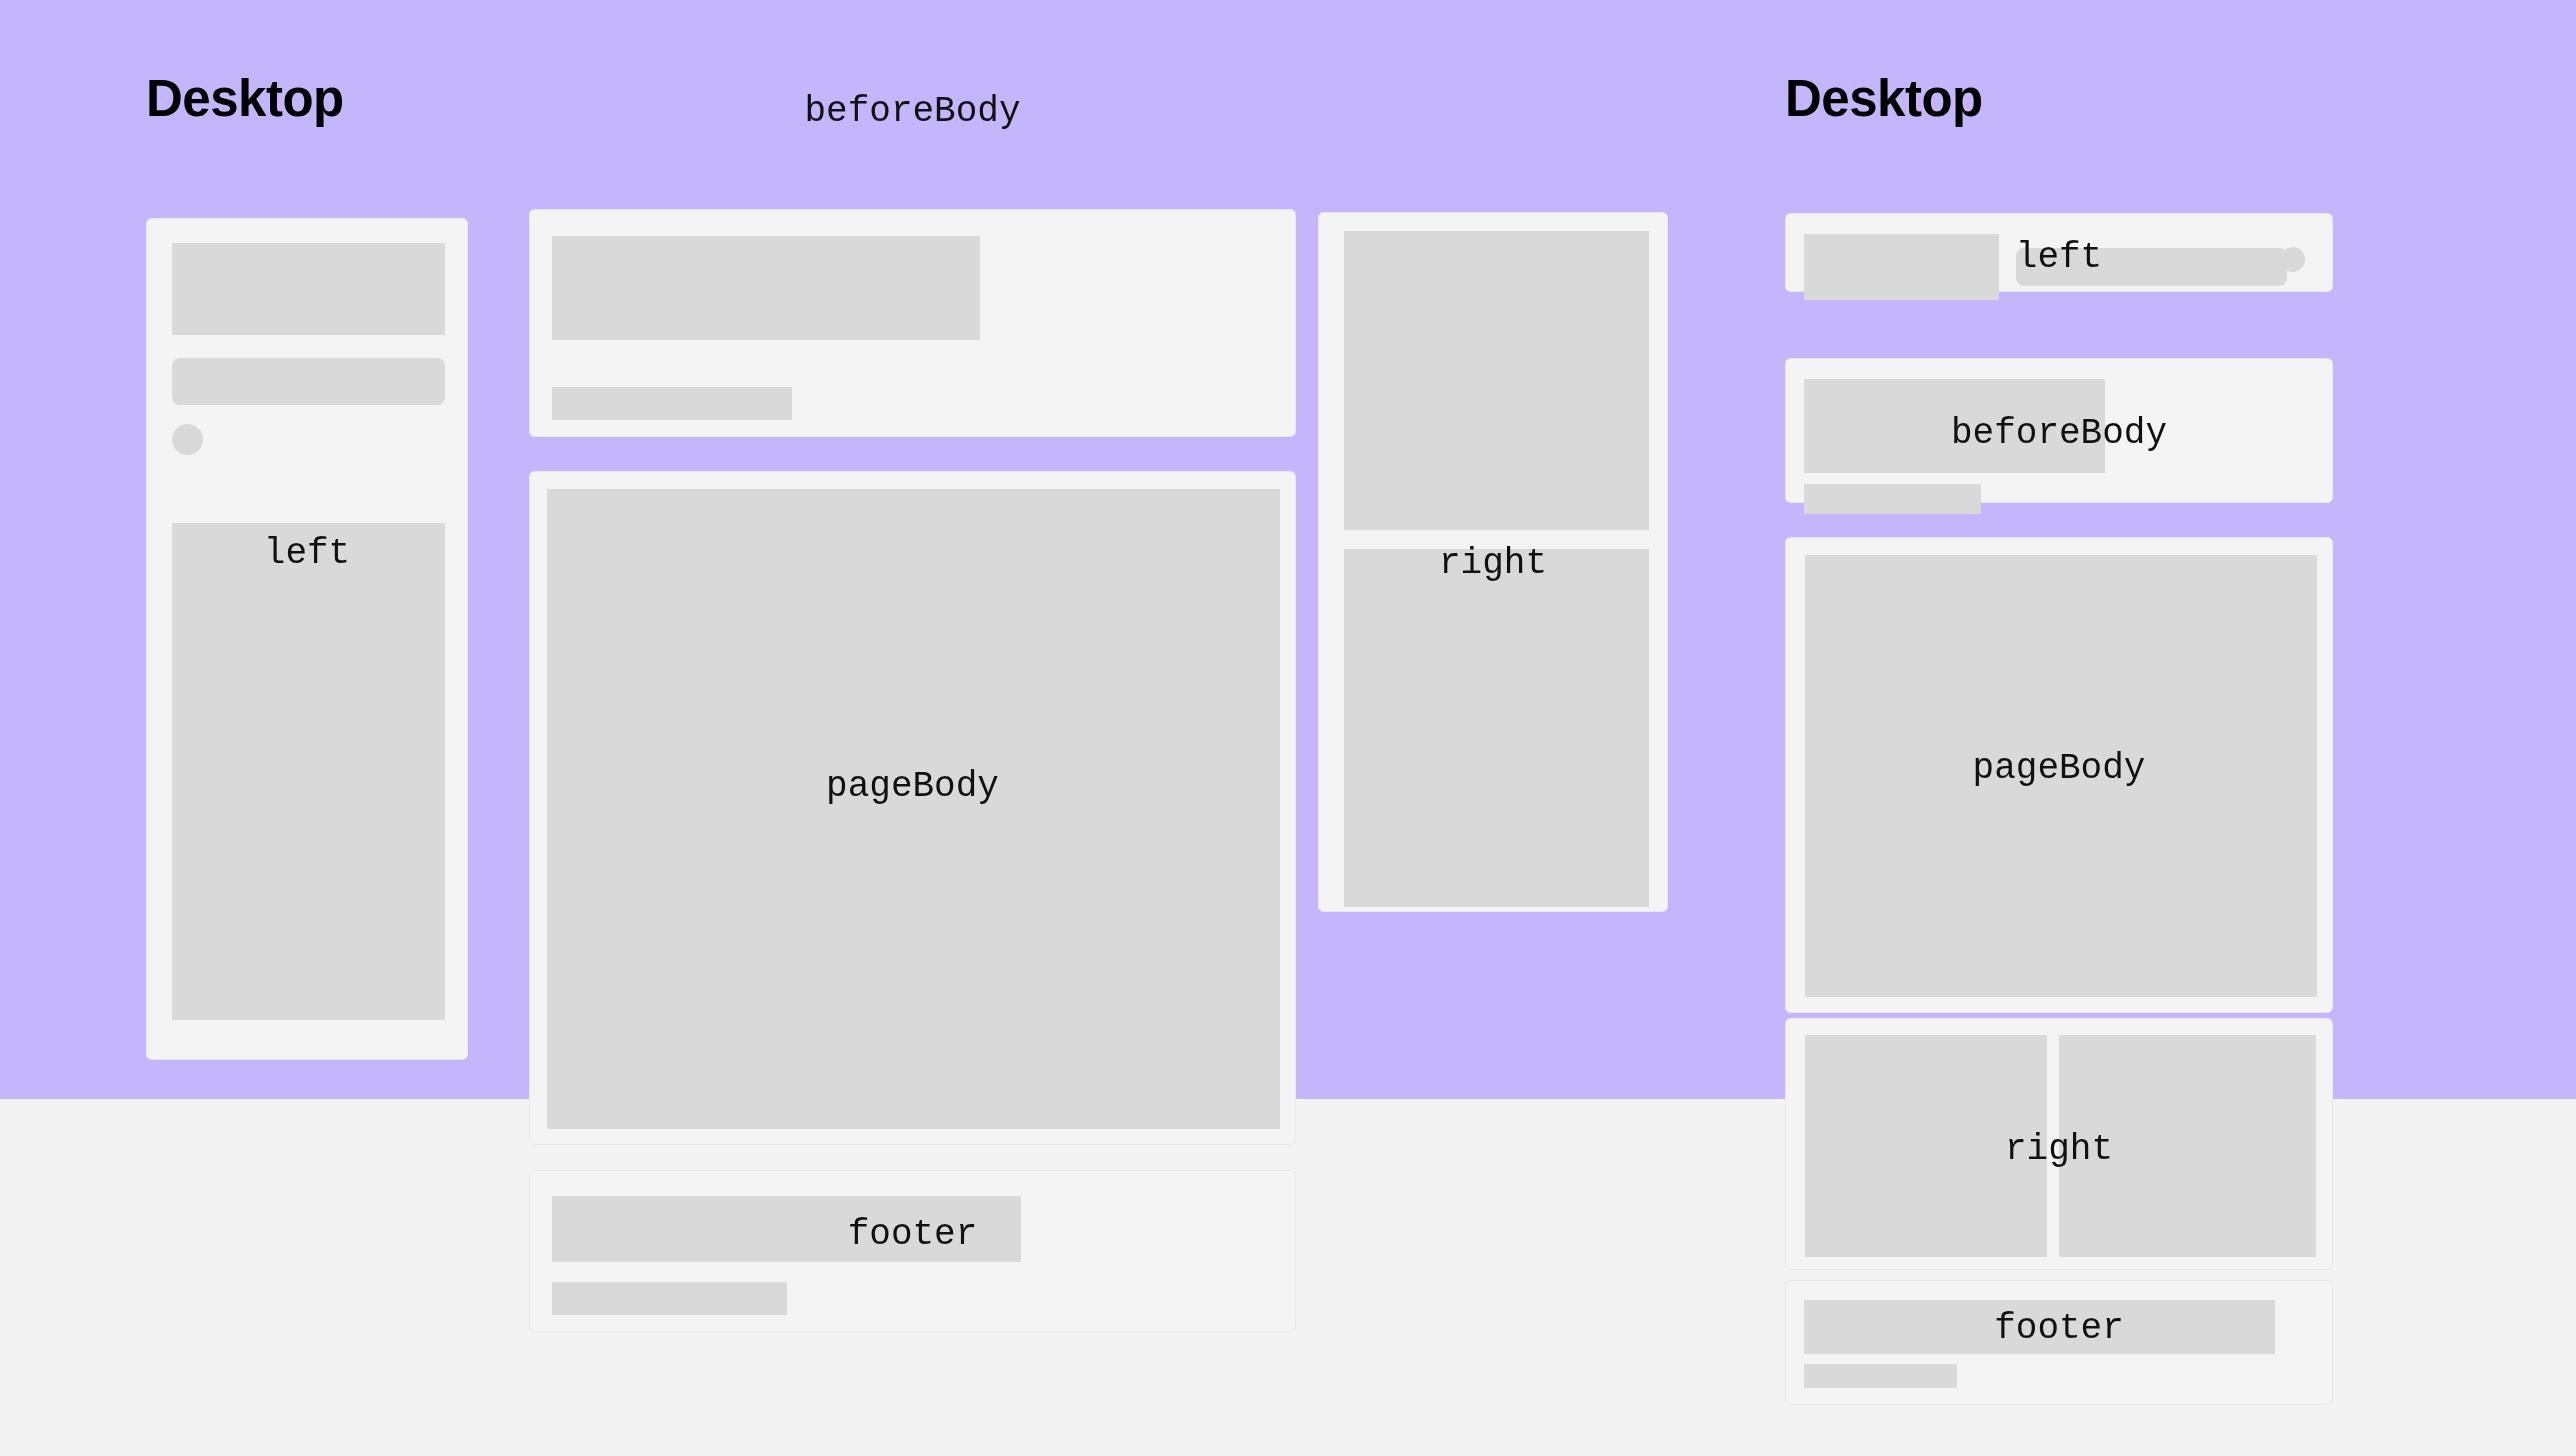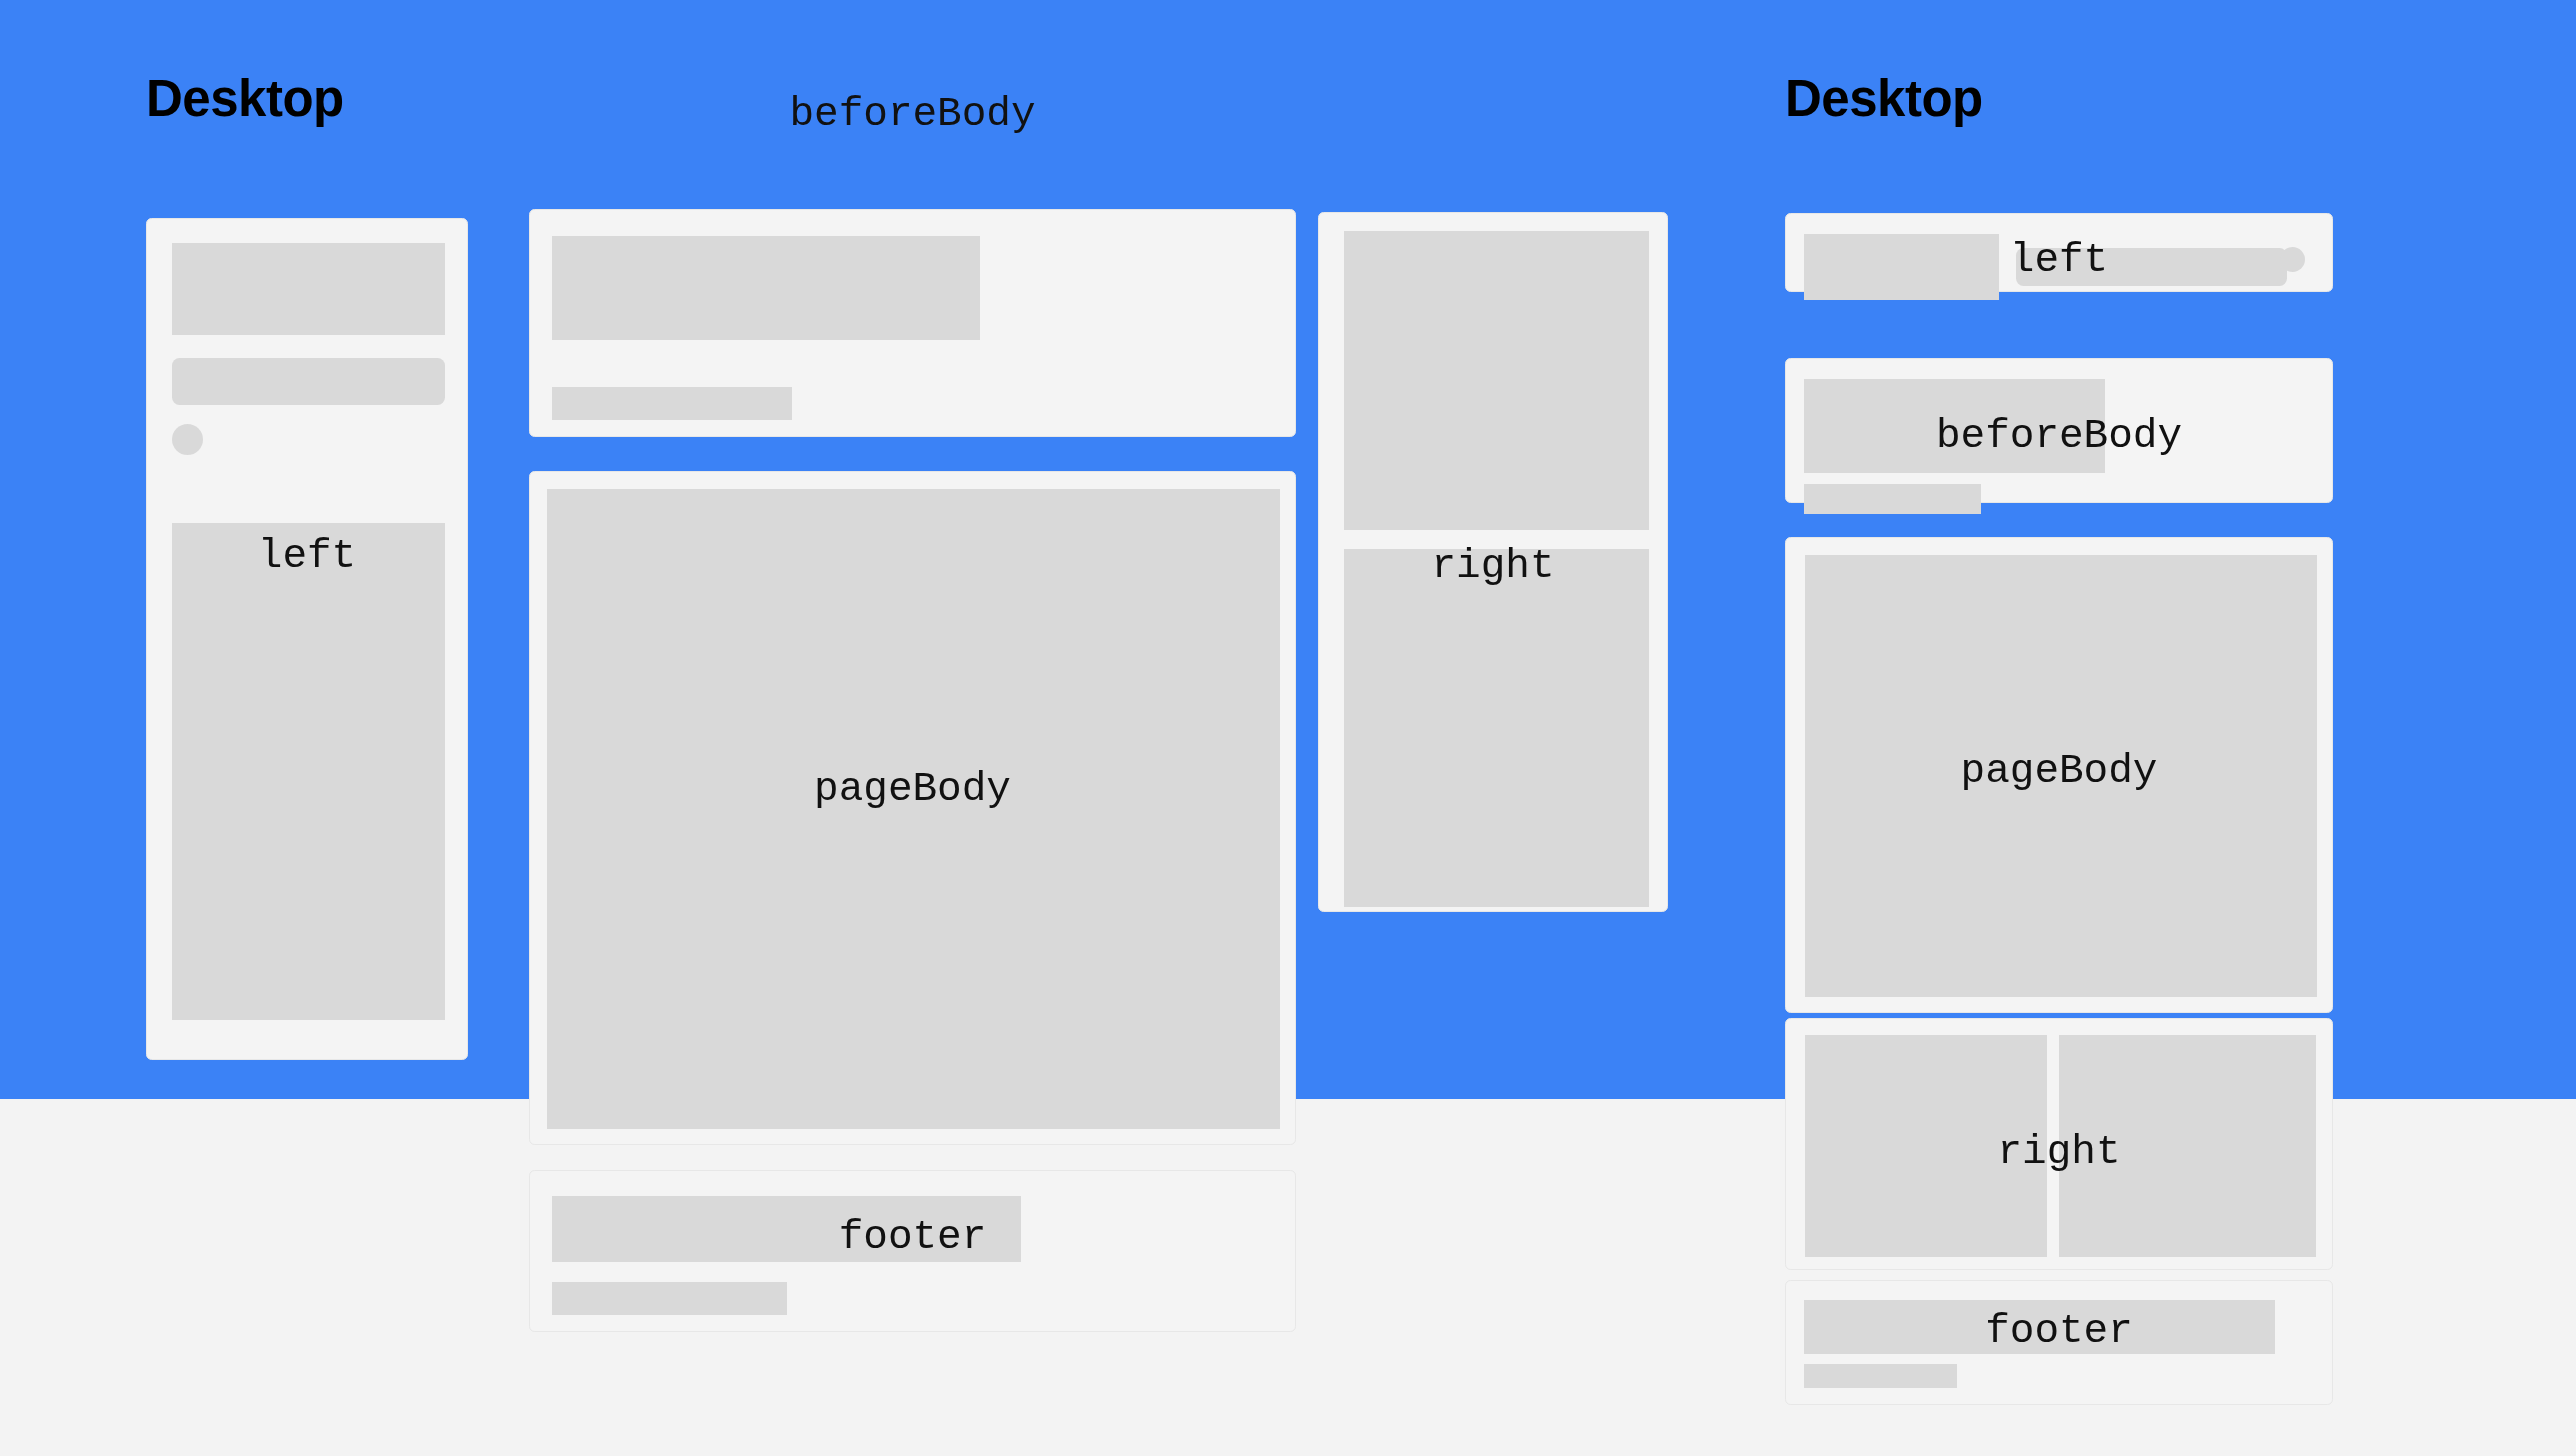--- a/index.html
+++ b/index.html
@@ -11,21 +11,21 @@
     height: 1456px;
     background: #f3f3f3;
     font-family: "Liberation Sans", sans-serif;
     overflow: hidden;
   }
 
   .stage {
     position: relative;
     width: 2576px;
     height: 1099px;
-    background: #3b82f6;
+    background: #c4b5fd;
   }
 
   
   .section-title {
     position: absolute;
     font-family: "Liberation Sans", sans-serif;
     font-weight: bold;
     font-size: 51px;
     line-height: 1;
     letter-spacing: -0.5px;
@@ -43,21 +43,21 @@
     border-radius: 5.6px;
   }
 
   
   .slot-label {
     position: absolute;
     left: 0;
     right: 0;
     text-align: center;
     font-family: "Liberation Mono", monospace;
-    font-size: 41px;
+    font-size: 36px;
     line-height: 1;
     color: #111111;
     white-space: nowrap;
     pointer-events: none;
   }
 
   
   .sk {
     position: absolute;
     background: #d9d9d9;

